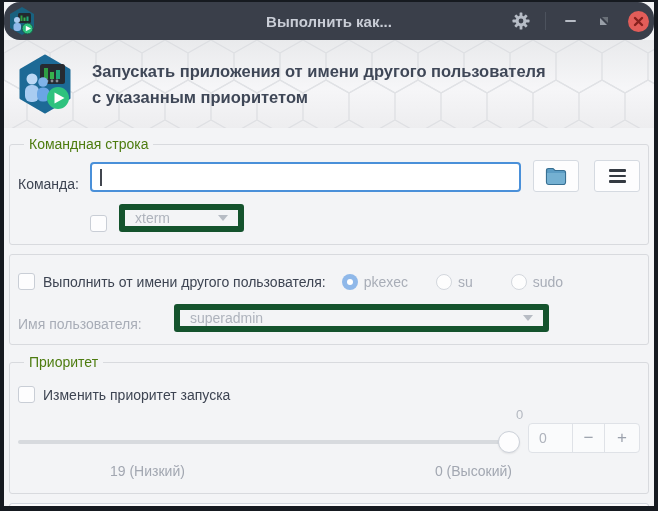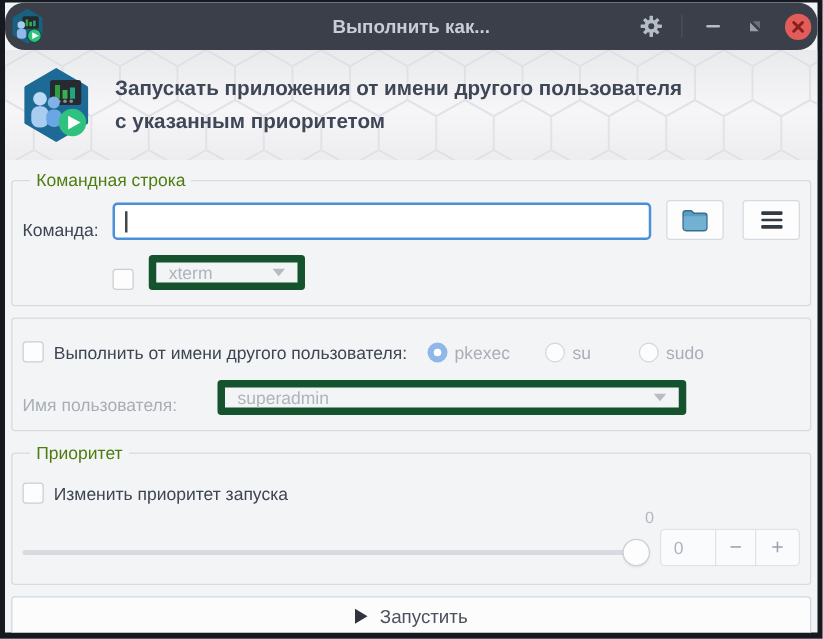--- a/index.html
+++ b/index.html
@@ -306,20 +306,24 @@
         <div class="slider-wrap">
           <div class="slider-track"></div>
           <div class="slider-handle"></div>
         </div>
         <div class="spin-group">
           <span class="spin-val">0</span>
           <button class="spin-btn">−</button>
           <button class="spin-btn">+</button>
         </div>
       </div>
+      <div class="scale-row">
+        <span>19 (Низкий)</span>
+        <span>0 (Высокий)</span>
+      </div>
     </fieldset>
 
     <button class="run-btn">
       <span class="tri"></span>
       <span class="run-label">Запустить</span>
     </button>
 
   </div>
 </div>
 

